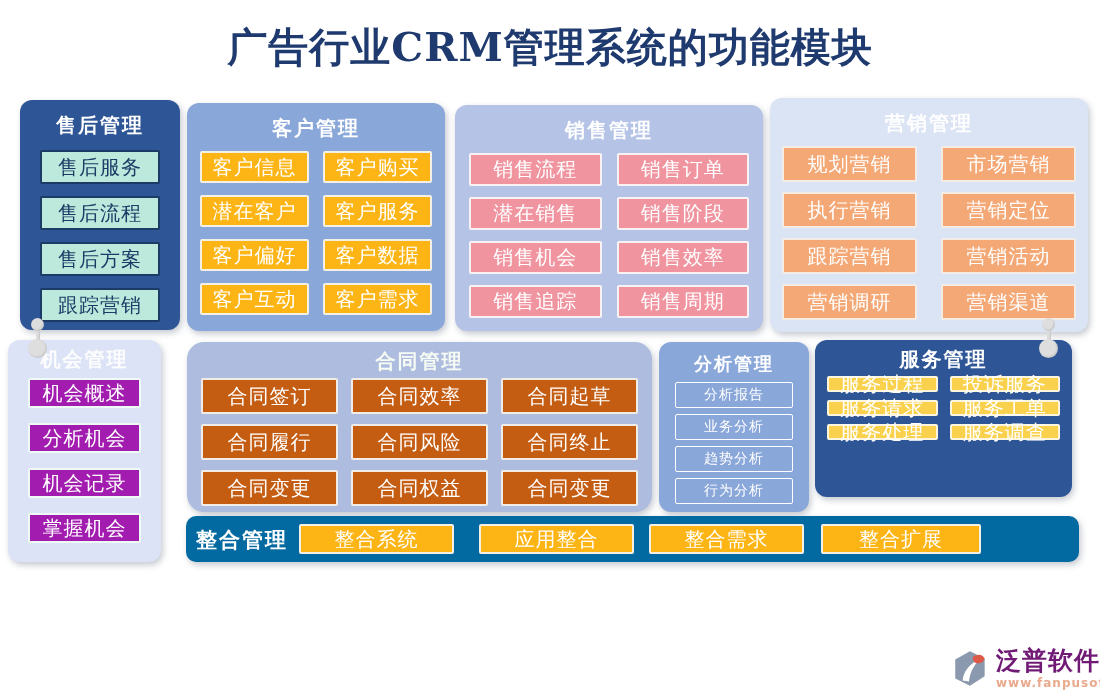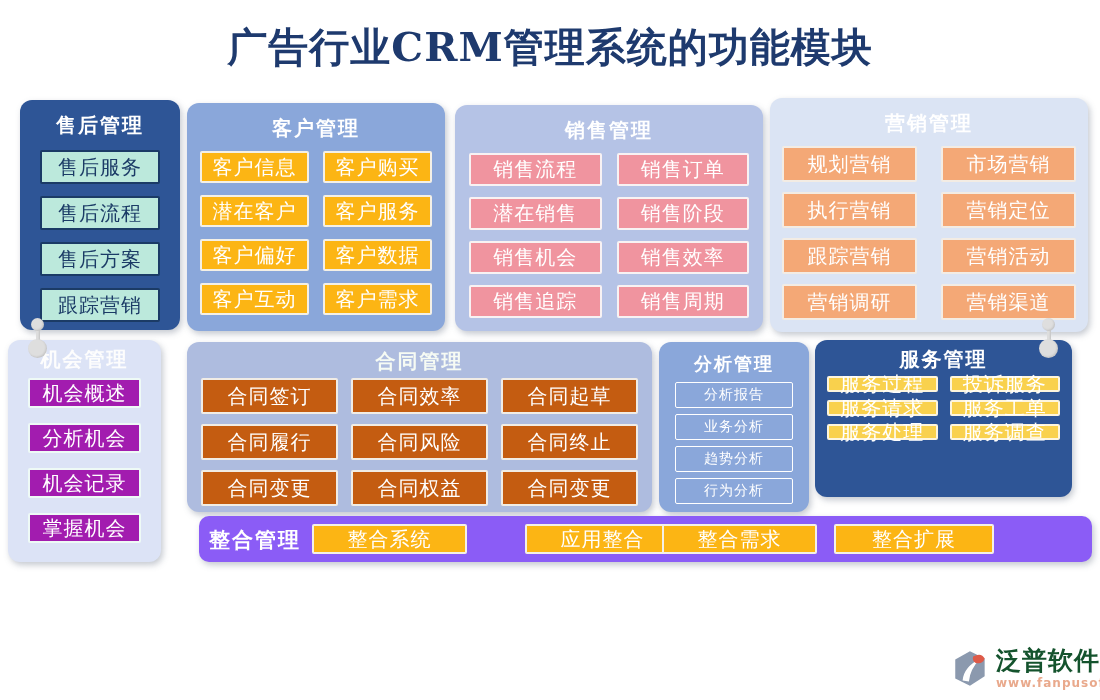--- a/index.html
+++ b/index.html
@@ -49,63 +49,63 @@
   #p-marketing .grid2{padding:2px 12px 0;column-gap:24px;row-gap:10px;}
   .btn-orange{height:36px;background:#f4a876;border:2px solid #f3ece4;color:#fff;}
 
   
   #p-opportunity{left:8px;top:340px;width:153px;height:222px;background:#dce3f6;}
   #p-opportunity .panel-title{height:36px;line-height:38px;color:#fdfdfd;}
   #p-opportunity .col-list{padding:2px 20px 0;gap:15px;}
   .btn-mint{height:30px;background:#a21caf;border:2px solid #eefaf6;color:#fff;}
 
   
-  #p-contract{left:187px;top:342px;width:465px;height:170px;background:#aebcdf;}
+  #p-contract{left:187px;top:342px;width:465px;height:170px;background:#aebcdf;border-radius:17px;}
   #p-contract .panel-title{height:34px;line-height:38px;color:#f6fbf4;}
   #p-contract .grid3{padding:2px 14px 0;column-gap:13px;row-gap:10px;}
   .btn-rust{height:36px;background:#c45c11;border:2px solid #f1ece5;color:#fff;}
 
   
   #p-analysis{left:659px;top:342px;width:150px;height:170px;background:#8aa7da;}
   #p-analysis .panel-title{height:38px;line-height:44px;font-size:18px;}
   #p-analysis .col-list{padding:2px 16px 0;gap:6px;}
   .btn-outline{height:26px;background:transparent;border:1.5px solid #fff;color:#fff;font-size:14px;}
 
   
   #p-service{left:815px;top:340px;width:257px;height:157px;background:#2e5596;}
   #p-service .panel-title{height:34px;line-height:38px;}
   #p-service .grid2{padding:2px 12px 0;column-gap:12px;row-gap:8px;}
   .btn-yellow{height:16px;background:#f9d14d;border:2px solid #fdf5dd;color:#fff;}
 
   
-  #bar-integration{left:199px;top:516px;width:893px;height:46px;background:#8b5cf6;border-radius:10px;}
+  #bar-integration{left:186px;top:516px;width:893px;height:46px;background:#0369a1;border-radius:10px;}
   #bar-integration .bar-title{
     position:absolute;left:10px;top:0;height:46px;line-height:48px;
     color:#fff;font-weight:bold;font-size:21px;letter-spacing:2px;
     font-family:"DejaVu Serif","Liberation Serif",serif;
   }
   .ibtn{position:absolute;top:8px;height:30px;width:155px;}
-  #ib-0{left:113px;} #ib-1{left:293px;margin-left:33px;} #ib-2{left:463px;} #ib-3{left:635px;width:160px;}
+  #ib-0{left:113px;} #ib-1{left:293px;} #ib-2{left:463px;} #ib-3{left:635px;width:160px;}
 
   
   .pin{position:absolute;}
   .pin .c1,.pin .c2,.pin .stem{position:absolute;background:#dedede;box-shadow:inset -1px -1px 2px rgba(0,0,0,.12);}
   .pin .c1{width:13px;height:13px;border-radius:50%;left:3px;top:0;}
   .pin .stem{width:4px;height:26px;left:8px;top:6px;border-radius:2px;}
   .pin .c2{width:19px;height:19px;border-radius:50%;left:0;top:21px;}
   #pin-left{left:28px;top:318px;width:20px;height:42px;}
   #pin-right{left:1039px;top:318px;width:20px;height:42px;}
 
   
   .logo{position:absolute;left:950px;top:646px;width:150px;height:52px;display:flex;align-items:flex-start;}
   .logo-icon{width:42px;height:42px;flex:0 0 auto;margin-top:2px;}
   .logo-text{margin-left:4px;display:flex;flex-direction:column;align-items:flex-start;}
   .logo-brand{
     font-family:"DejaVu Serif","Liberation Serif",serif;
-    font-size:25px;font-weight:bold;color:#14532d;line-height:30px;letter-spacing:1px;
+    font-size:25px;font-weight:bold;color:#701a75;line-height:30px;letter-spacing:1px;
   }
   .logo-url{font-size:12px;font-weight:bold;color:#e9a98c;letter-spacing:1px;line-height:14px;}
 </style>
 </head>
 <body>
 
 <div class="canvas">
 
   <h1 class="main-title">广告行业CRM管理系统的功能模块</h1>
 

